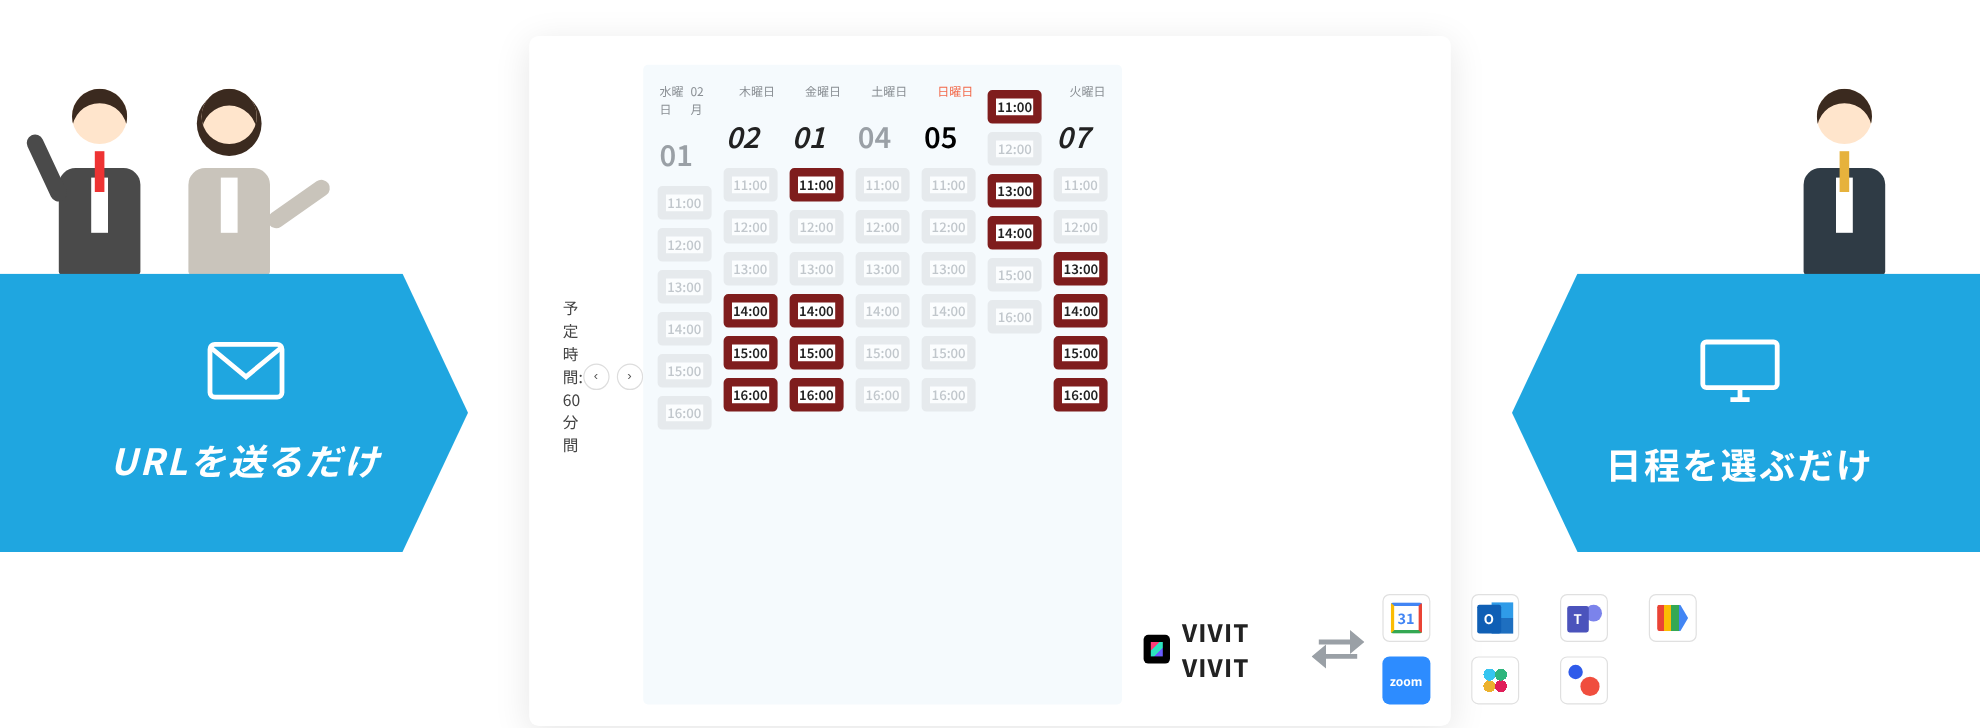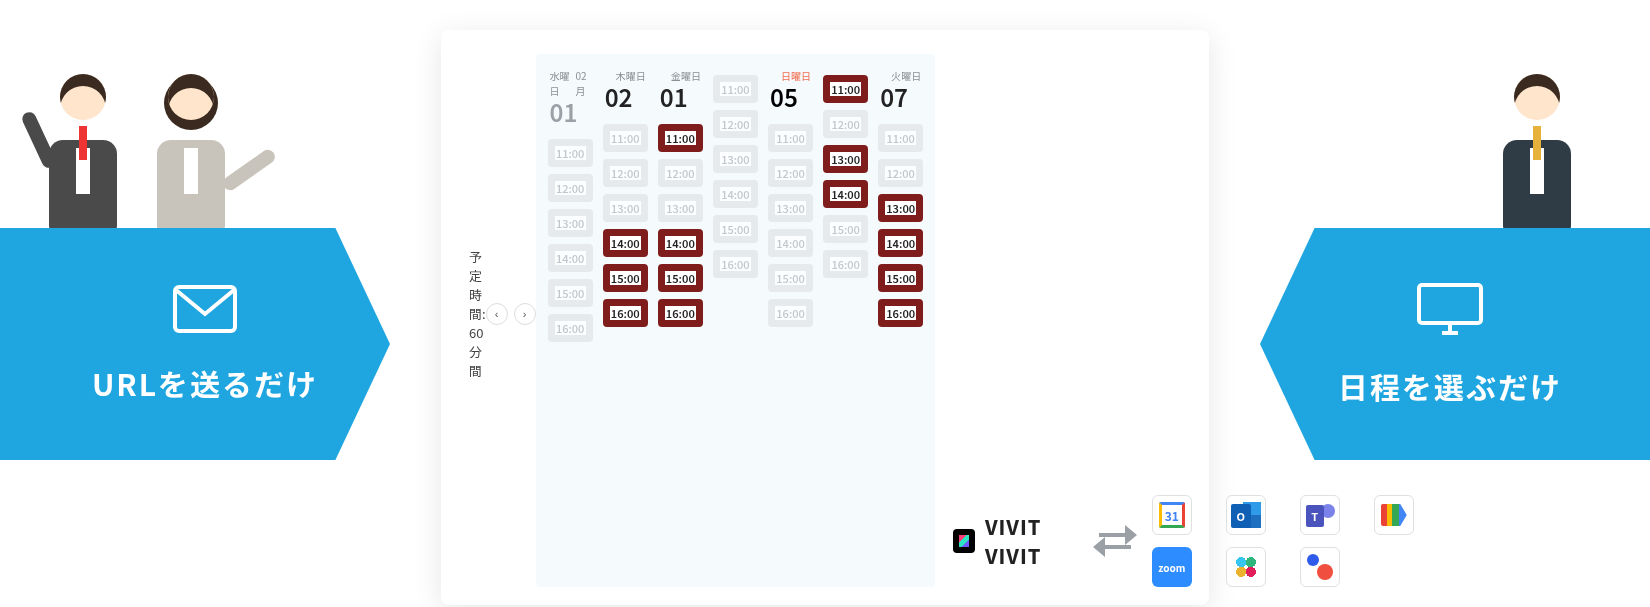--- a/index.html
+++ b/index.html
@@ -7,21 +7,21 @@
     font-family: -apple-system, "Hiragino Sans", "Noto Sans JP", sans-serif;
     width: 1650px; height: 607px; position: relative; background: #fff;
   }
 
   
   .arrow-banner {
     position: absolute; top: 228px; height: 232px; background: #1FA6E0;
     display: flex; flex-direction: column; align-items: center; justify-content: center;
     color: #fff;
   }
-  .arrow-banner.left  { left: 0;  width: 390px; clip-path: polygon(0 0, 86% 0, 100% 50%, 86% 100%, 0 100%); padding-left:20px;}
+  .arrow-banner.left  { left: 0;  width: 390px; clip-path: polygon(0 0, 86% 0, 100% 50%, 86% 100%, 0 100%); padding-left:20px;font-style:italic;}
   .arrow-banner.right { right: 0; width: 390px; clip-path: polygon(14% 0, 100% 0, 100% 100%, 14% 100%, 0 50%); padding-right:10px;}
   .arrow-banner .icon { margin-bottom: 22px; }
   .arrow-banner .caption { font-size: 30px; font-weight: 700; letter-spacing: 2px; }
 
   
   .people { position:absolute; top:70px; height:160px; display:flex; align-items:flex-end; gap:18px;}
   .people.left  { left:38px; }
   .people.right { right:68px; }
   .person { width:90px; height:160px; position:relative;}
   .person .head { width:46px; height:46px; border-radius:50%; background:#ffe5cc; position:absolute; top:4px; left:50%; transform:translateX(-50%); box-shadow: inset 0 12px 0 0 var(--hair,#3b2a1f);}
@@ -52,22 +52,22 @@
 
   .calendar {
     flex:0 0 auto; background:#F5FAFD; border-radius:4px; padding:14px 12px 16px;
     display:flex; gap:10px;
   }
   .day-col { flex:1; display:flex; flex-direction:column; align-items:stretch; }
   .day-head { padding:0 2px 8px; }
   .dow { font-size:10px; color:#8a8f94; display:flex; align-items:baseline; gap:4px;justify-content:flex-end;}
   .dow.sun { color:#F26A4B; }
   .month { font-size:10px; color:#8a8f94;}
-  .dnum { font-size:24px; font-weight:600; color:#9aa0a6; line-height:1; margin-top:2px;}
-  .day-col.active .dnum { color:#222; }
+  .dnum { font-size:24px; font-weight:600; color:#9aa0a6; line-height:1; margin-top:18px;}
+  .day-col.active .dnum { color:#222;font-style:italic; }
   .day-col.sun .dnum { color:#000000; }
 
   .slot {
     height:28px; margin-top:7px; border:7px solid #7f1d1d; border-radius:4px;
     background:#fff; font-size:11px; font-weight:600; color:#222;
     display:flex; align-items:center; justify-content:center;
   }
   .slot.disabled { border-color:#e6eaed; color:#c1c7cc; font-weight:500; background:#fbfdfe;}
 
   
@@ -195,20 +195,24 @@
           <div class="dnum">01</div>
         </div>
         <div class="slot">11:00</div>
         <div class="slot disabled">12:00</div>
         <div class="slot disabled">13:00</div>
         <div class="slot">14:00</div>
         <div class="slot">15:00</div>
         <div class="slot">16:00</div>
       </div>
       <div class="day-col">
+        <div class="day-head">
+          <div class="dow">土曜日</div>
+          <div class="dnum">04</div>
+        </div>
         <div class="slot disabled">11:00</div>
         <div class="slot disabled">12:00</div>
         <div class="slot disabled">13:00</div>
         <div class="slot disabled">14:00</div>
         <div class="slot disabled">15:00</div>
         <div class="slot disabled">16:00</div>
       </div>
       <div class="day-col sun">
         <div class="day-head">
           <div class="dow sun">日曜日</div>

